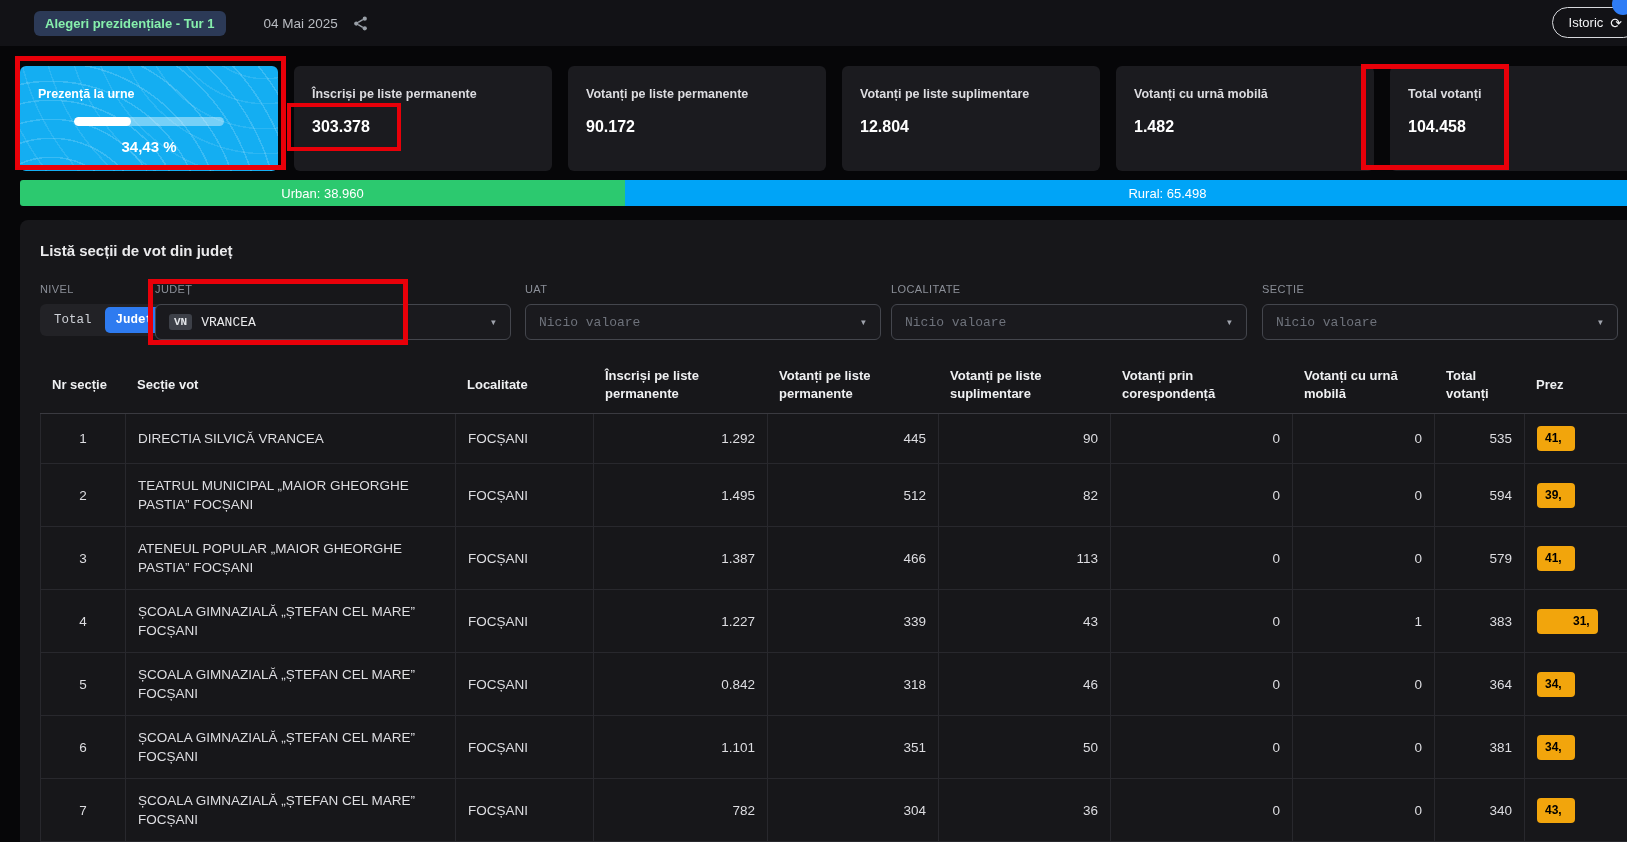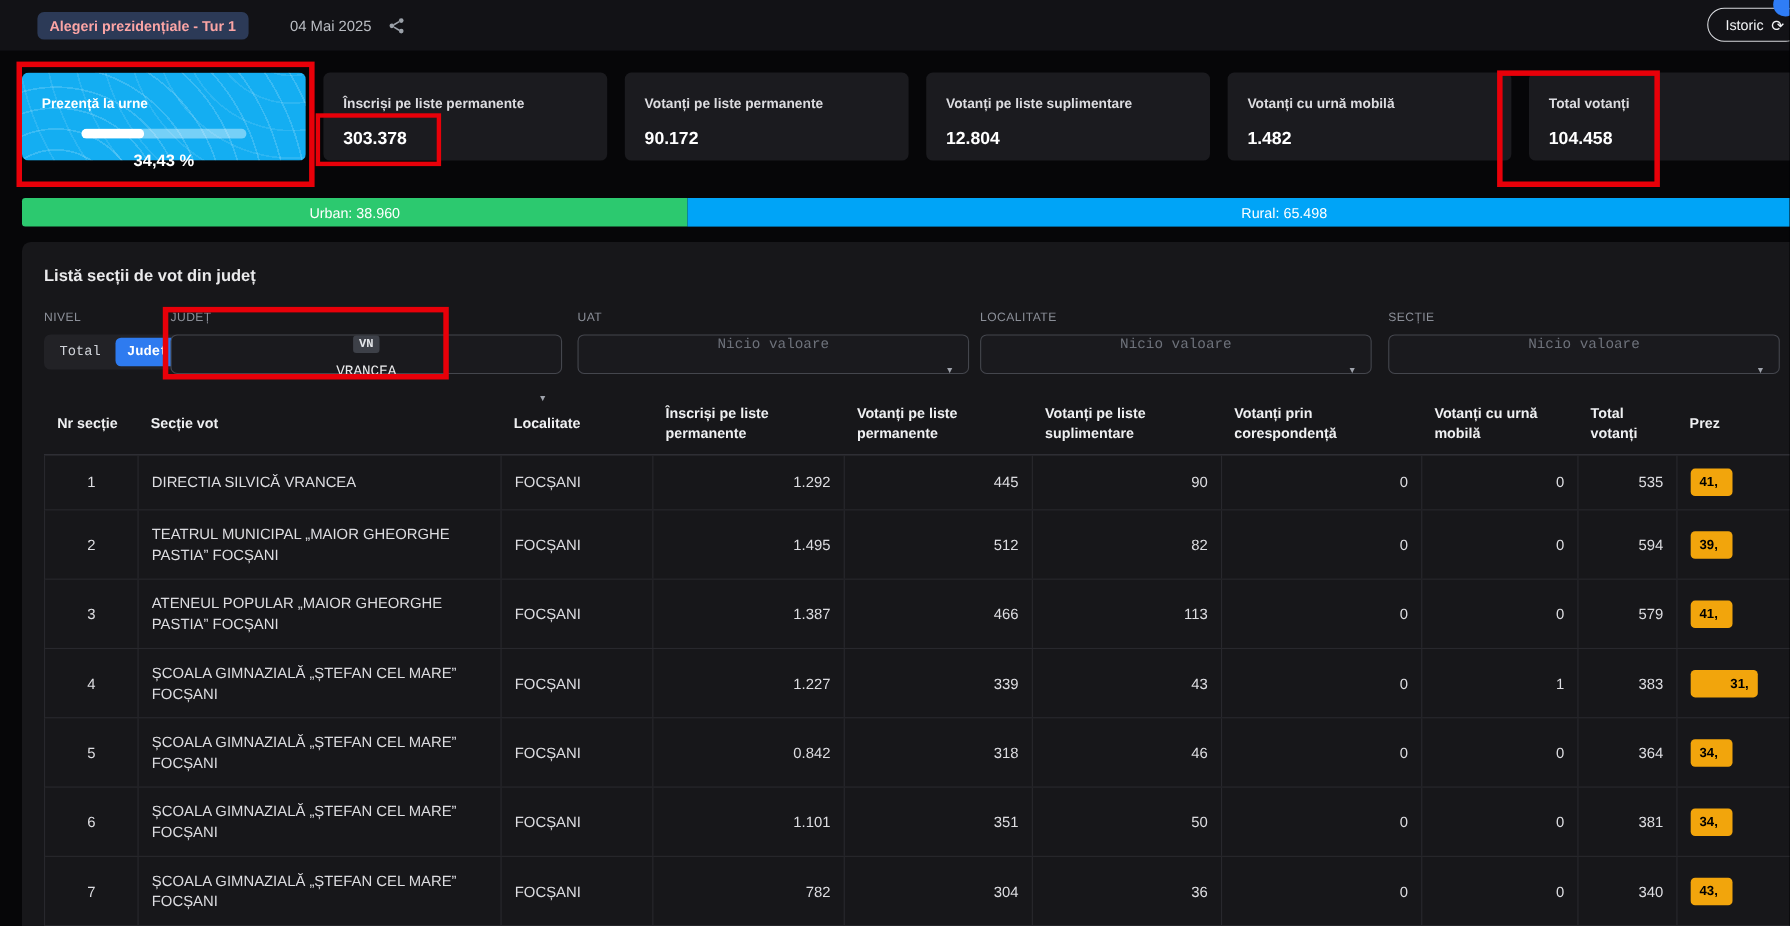--- a/index.html
+++ b/index.html
@@ -9,41 +9,41 @@
     position:relative; width:1627px; height:842px; overflow:hidden;
     background:#060608; color:#e6e6e8;
   }
 
   
   .topbar {
     position:absolute; top:0; left:0; width:100%; height:46px;
     background:#121216; display:flex; align-items:center; padding-left:34px; gap:14px;
   }
   .tour-badge {
-    background:#2c3a57; color:#fca5a5; font-size:13px; font-weight:700;
+    background:#2c3a57; color:#86efac; font-size:13px; font-weight:700;
     padding:5px 11px; border-radius:6px; white-space:nowrap;
   }
   .top-date { color:#b9bcc2; font-size:13.5px;margin-left:24px; }
   .share-ic { display:flex; align-items:center; }
   .istoric-btn {
     position:absolute; right:-12px; top:7px; height:31px;
     border:1px solid #d7d9dd; border-radius:17px; background:transparent;
     color:#f2f3f5; font-size:13px; display:flex; align-items:center; gap:7px;
     padding:0 16px; cursor:pointer; font-family:inherit;
   }
   .istoric-btn .hist { font-size:14px; }
   .corner-dot {
     position:absolute; top:-7px; right:-7px; width:22px; height:22px;
     border-radius:50%; background:#2f7df6;
   }
 
   
   .cards-row { position:absolute; top:66px; left:20px; display:flex; gap:16px; }
   .card {
-    width:258px; height:80px; border-radius:6px; background:#1b1b1f;
+    width:258px; height:105px; border-radius:6px; background:#1b1b1f;
     padding:21px 18px; flex:0 0 auto;
   }
   .card .c-label { font-size:12.5px; font-weight:700; color:#dcdce0; line-height:15px; }
   .card .c-value { margin-top:16px; font-size:16px; font-weight:700; color:#ffffff; }
   .card.turnout {
     background-color:#14aef2;
     background-image:
       repeating-radial-gradient(circle at 12% 160%, rgba(255,255,255,.16) 0 1.5px, transparent 1.5px 19px),
       repeating-radial-gradient(circle at 95% -60%, rgba(255,255,255,.10) 0 1.5px, transparent 1.5px 25px);
   }
@@ -77,21 +77,20 @@
   .toggle .tbtn {
     border:none; background:transparent; color:#cfd2d8; font-size:12.5px;
     padding:6px 11px; border-radius:5px; cursor:pointer; font-family:inherit;
   }
   .toggle .tbtn.active { background:#2e7bf0; color:#fff; font-weight:600; }
 
   .select {
     width:356px; height:36px; border:1px solid #44464d; border-radius:6px;
     background:#1a1a1e; display:flex; align-items:center; gap:9px; padding:0 13px;
     cursor:pointer;
-    flex-direction:column;
   }
   .select .code-chip {
     background:#3d4048; border-radius:3px; padding:2px 5px;
     font-size:11px; font-weight:700; color:#e3e5e9;
   }
   .select .sel-value { font-size:13px; color:#eaeaec; }
   .select .placeholder { font-size:13px; color:#6e727b; }
   .select .caret { margin-left:auto; color:#a0a4ad; font-size:12px; }
 
   

